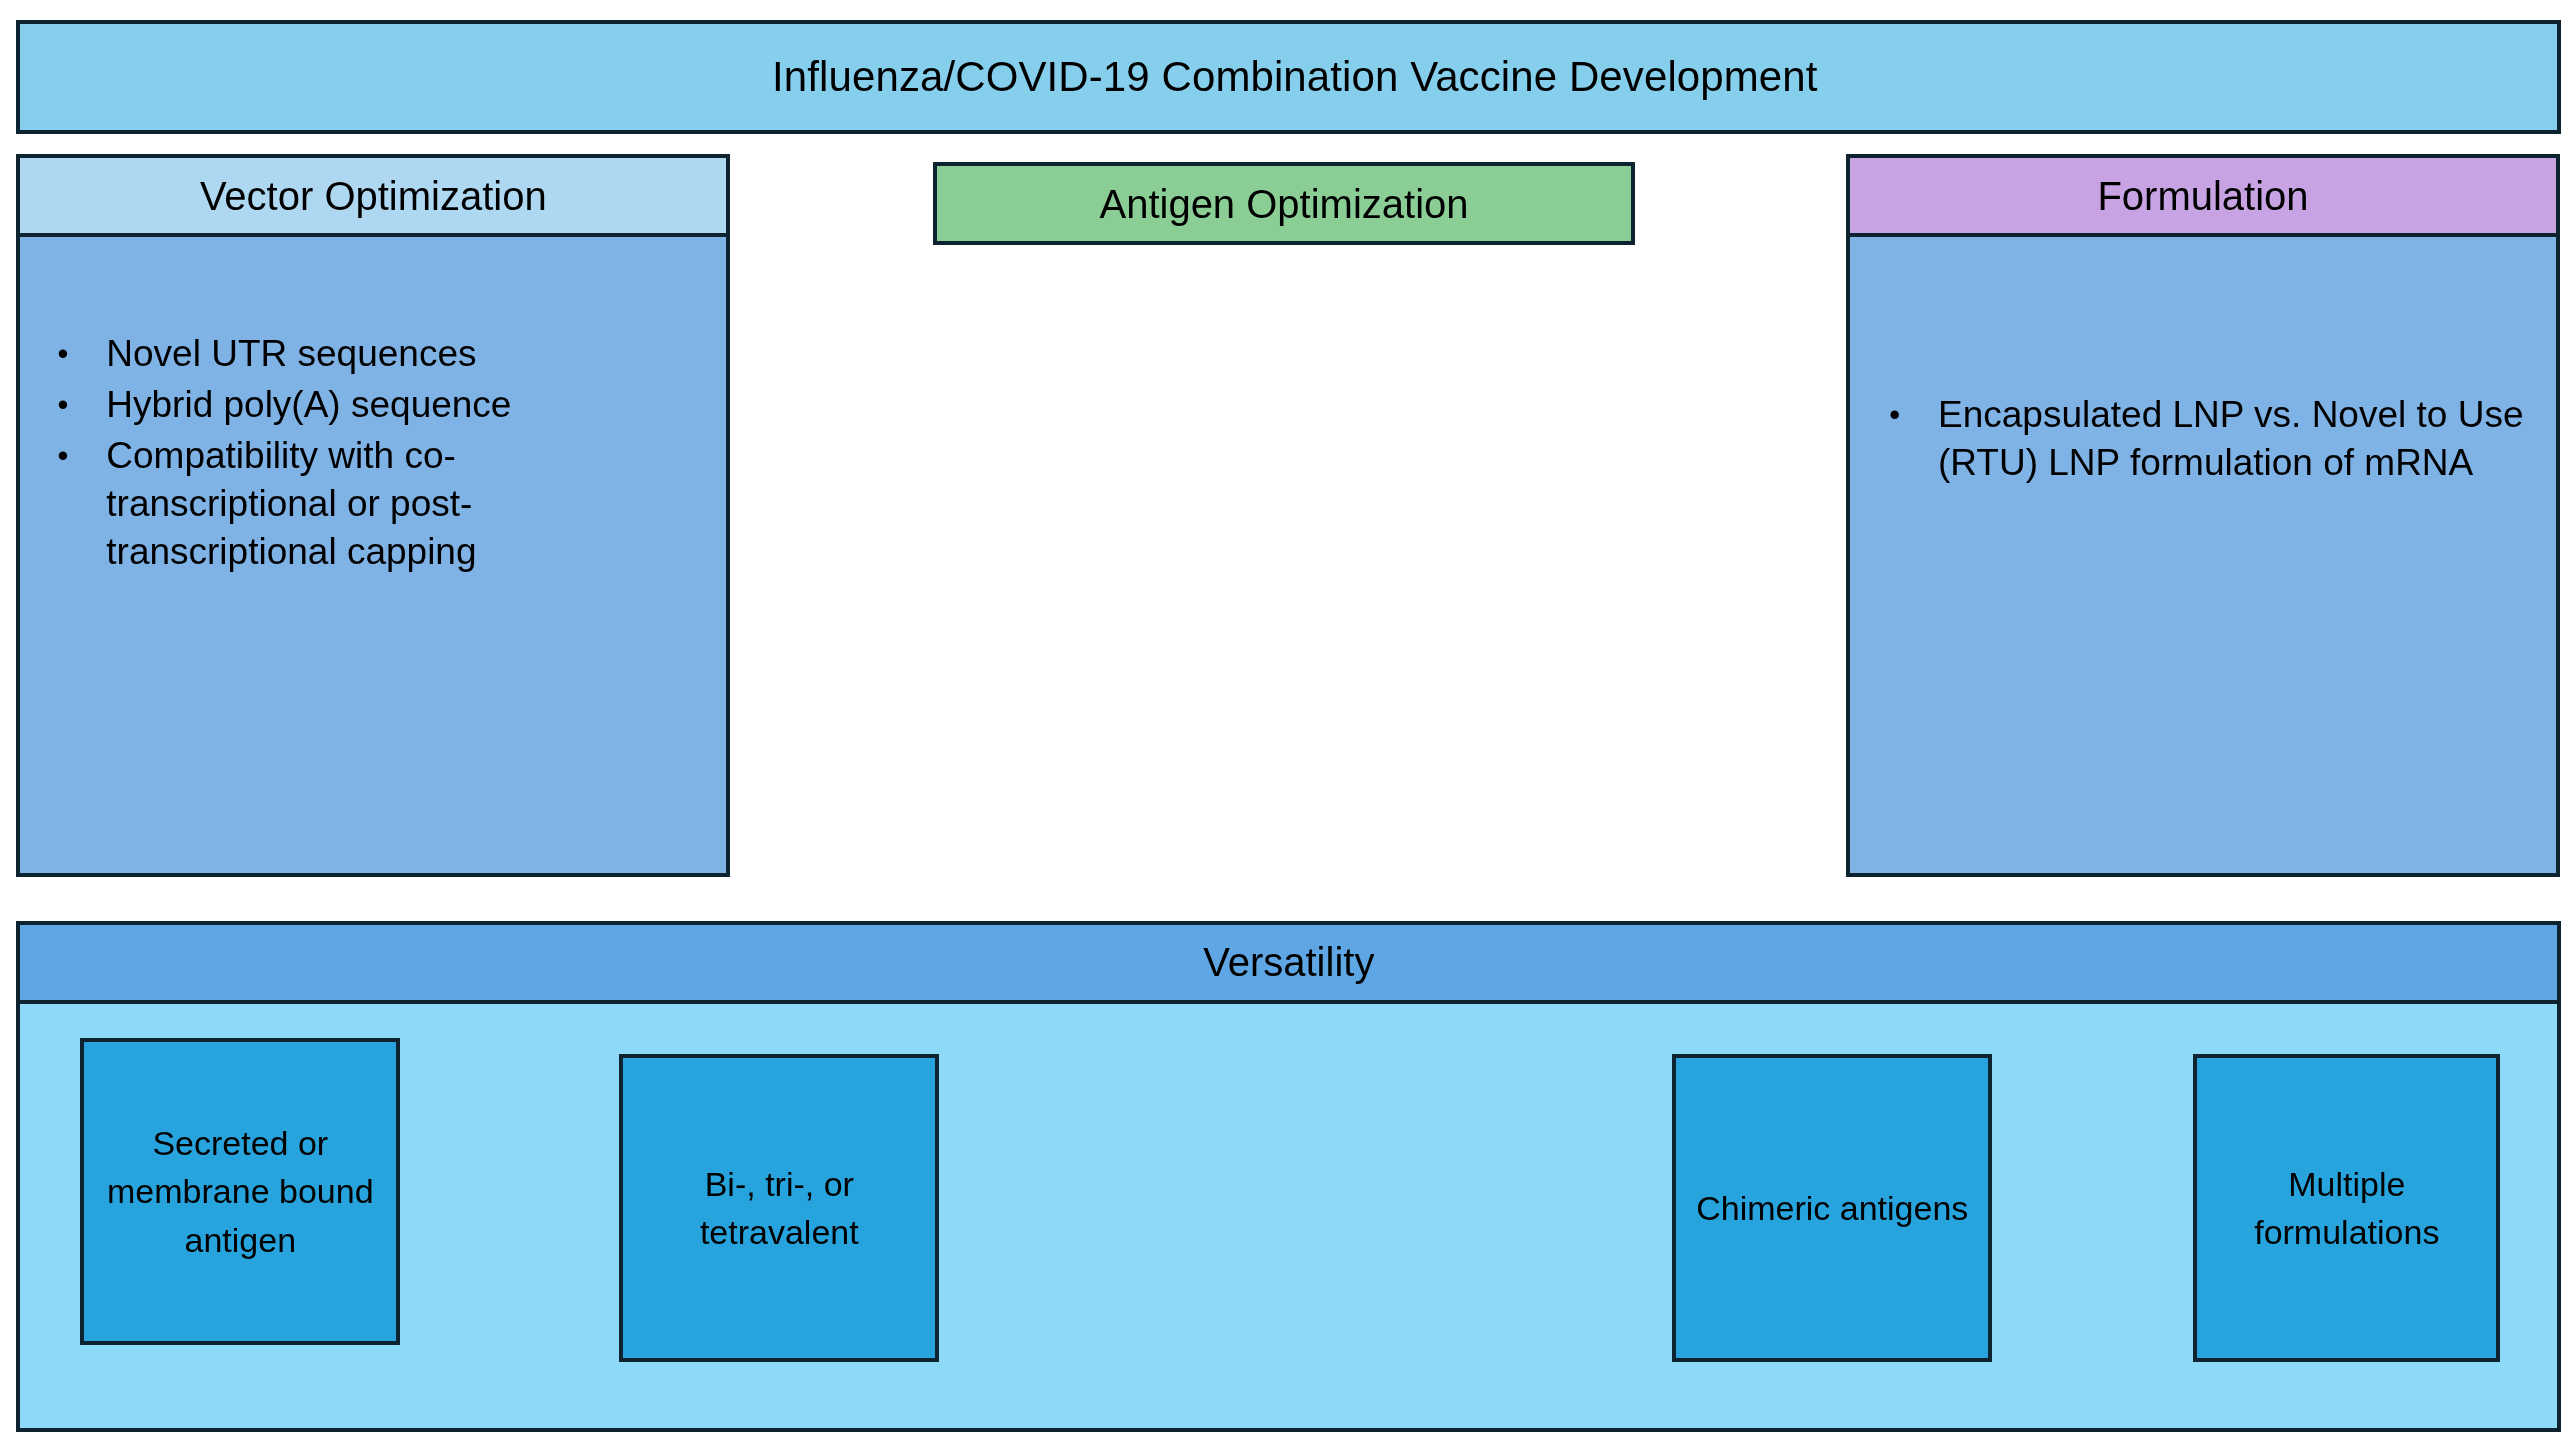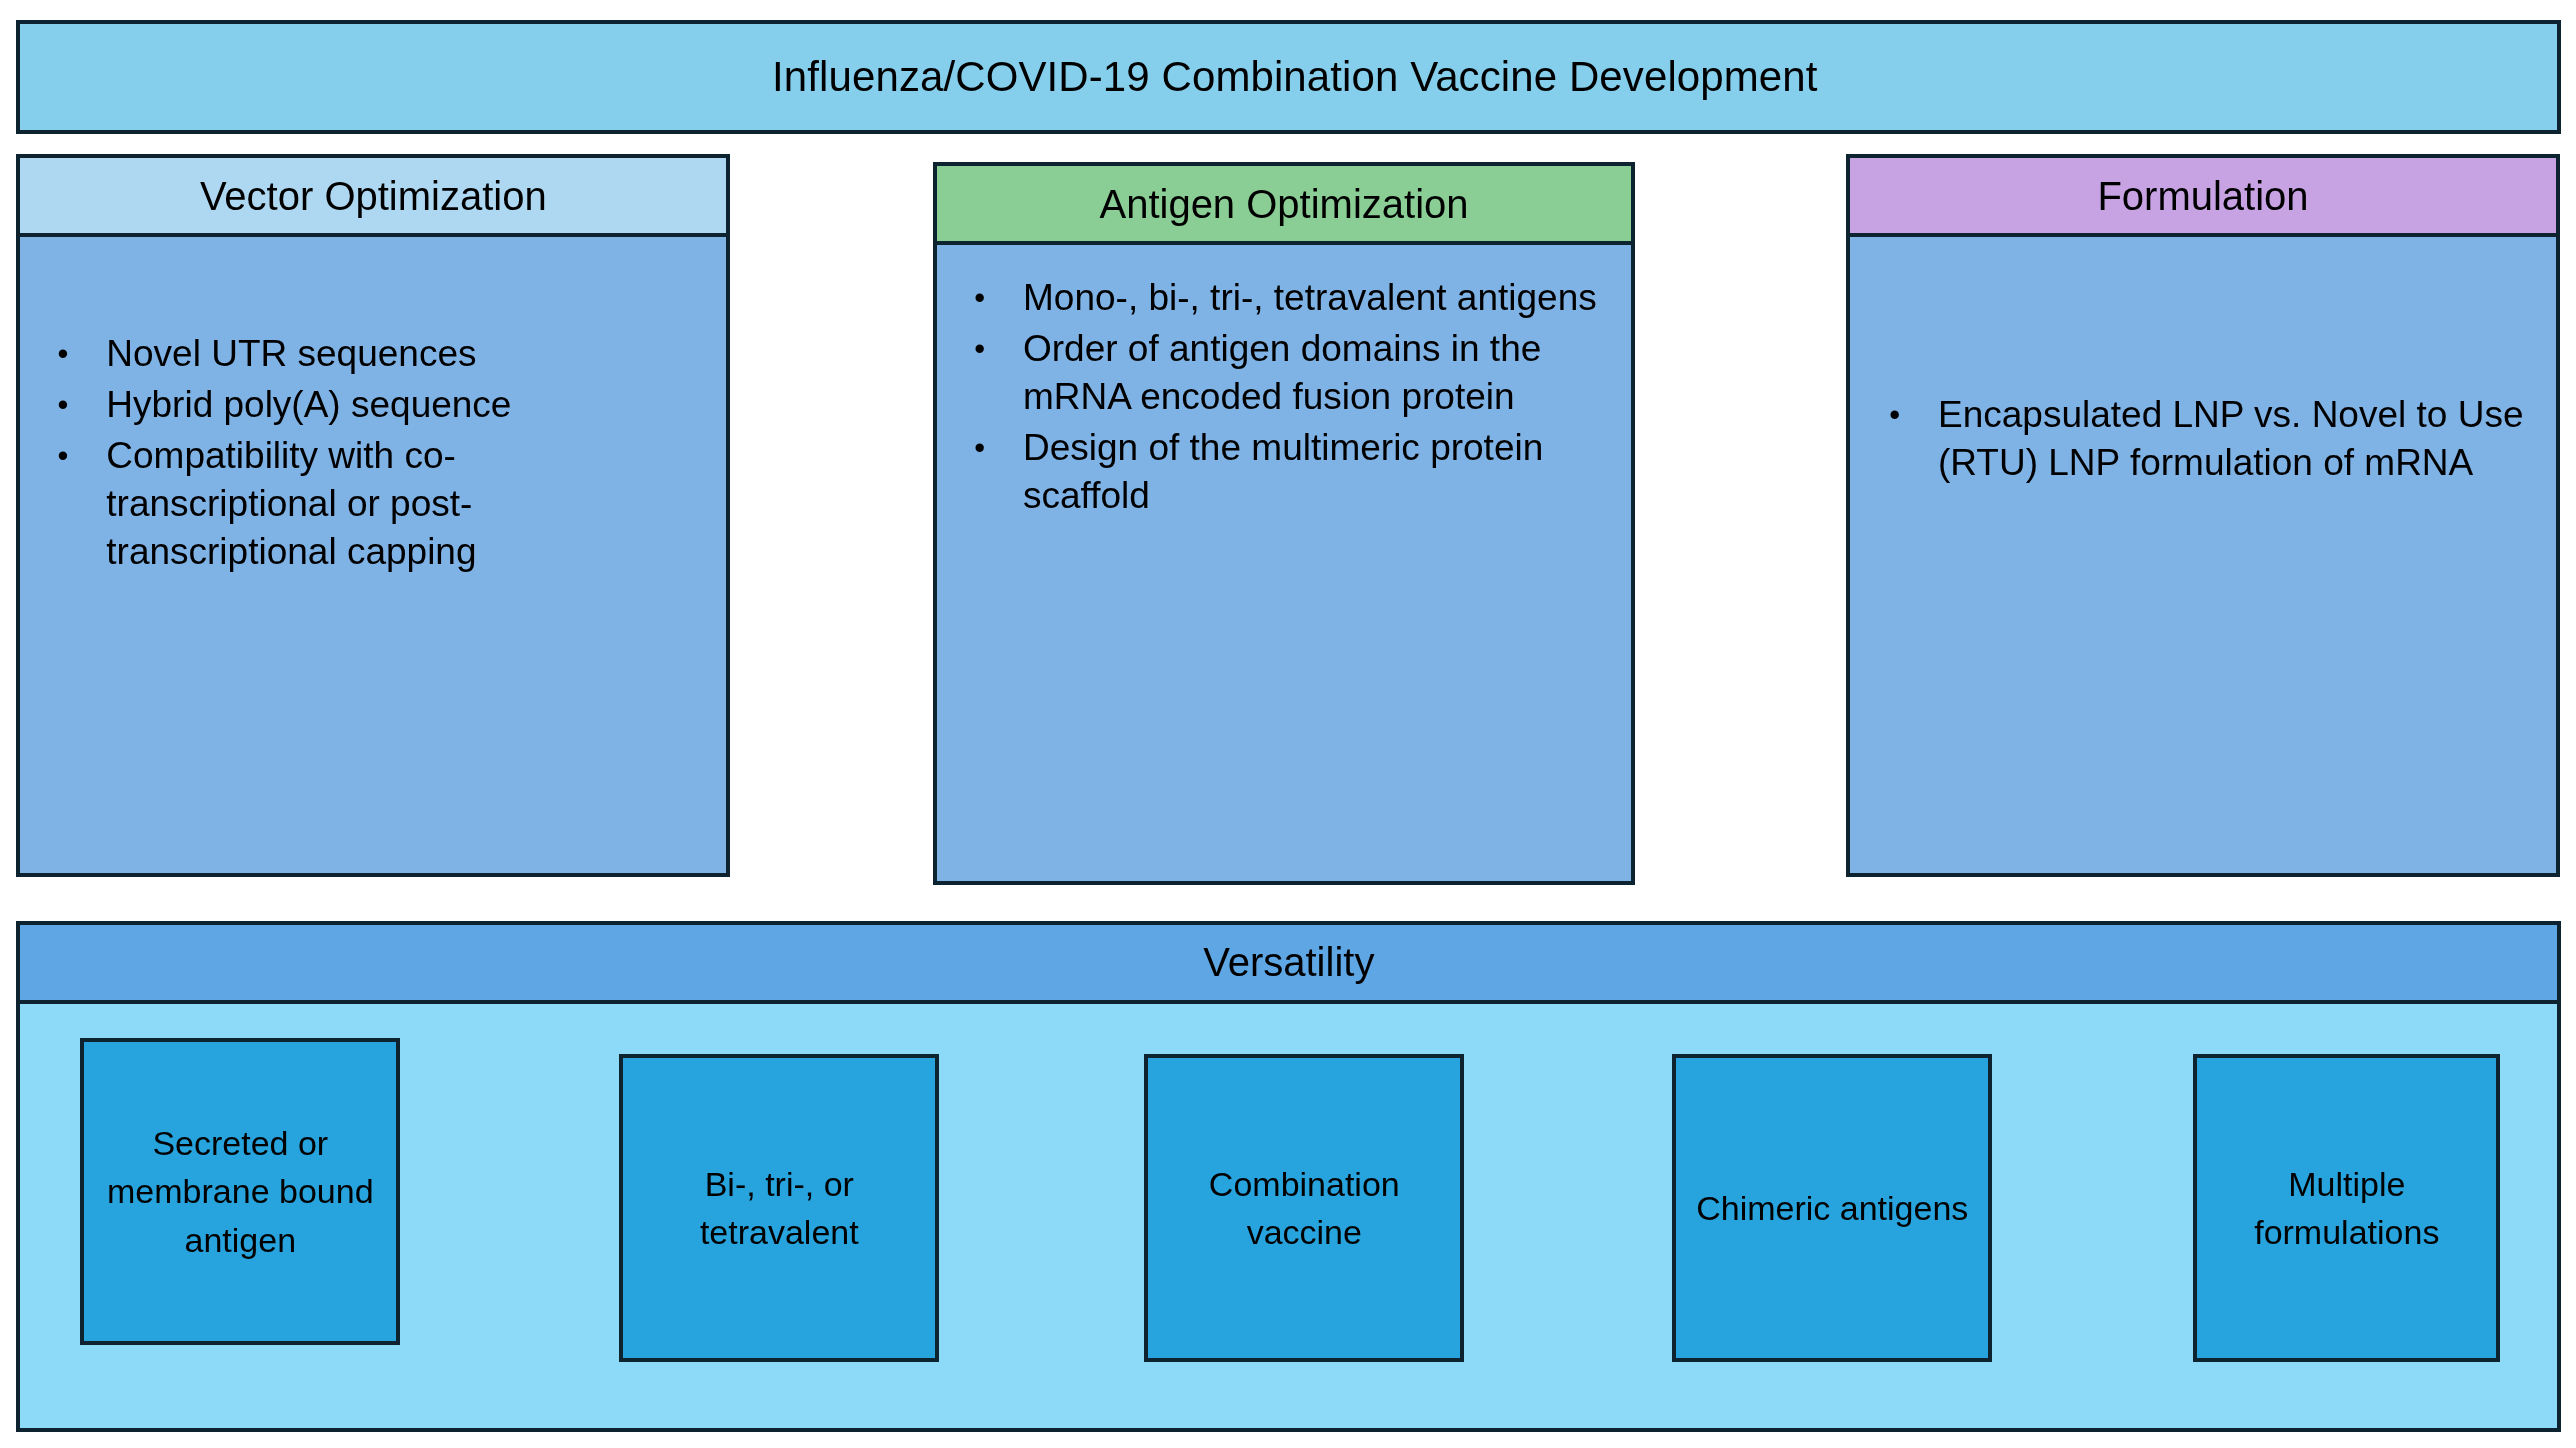--- a/index.html
+++ b/index.html
@@ -176,46 +176,38 @@
         <li>Hybrid poly(A) sequence</li>
         <li>Compatibility with co-transcriptional or post-transcriptional capping</li>
       </ul>
     </div>
   </div>
 
   <div class="pillar" id="pillar-antigen">
     <div class="pillar-head">
       <span class="label">Antigen Optimization</span>
     </div>
-    <div class="pillar-body">
-      <ul class="bullets">
-        <li>Mono-, bi-, tri-, tetravalent antigens</li>
-        <li>Order of antigen domains in the mRNA encoded fusion protein</li>
-        <li>Design of the multimeric protein scaffold</li>
-      </ul>
-    </div>
   </div>
 
   <div class="pillar" id="pillar-form">
     <div class="pillar-head">
       <span class="label">Formulation</span>
     </div>
     <div class="pillar-body">
       <ul class="bullets">
         <li>Encapsulated LNP vs. Novel to Use (RTU) LNP formulation of mRNA</li>
       </ul>
     </div>
   </div>
 
   <div class="box" id="versatility-bar">
     <span class="label">Versatility</span>
   </div>
 
   <div id="versatility-panel">
     <div class="chip" id="chip-0">Secreted or membrane bound antigen</div>
     <div class="chip" id="chip-1">Bi-, tri-, or tetravalent</div>
-    <div class="chip" id="chip-2">Combination vaccine</div>
     <div class="chip" id="chip-3">Chimeric antigens</div>
     <div class="chip" id="chip-4">Multiple formulations</div>
   </div>
 
 </div>
 
 
 </body></html>

